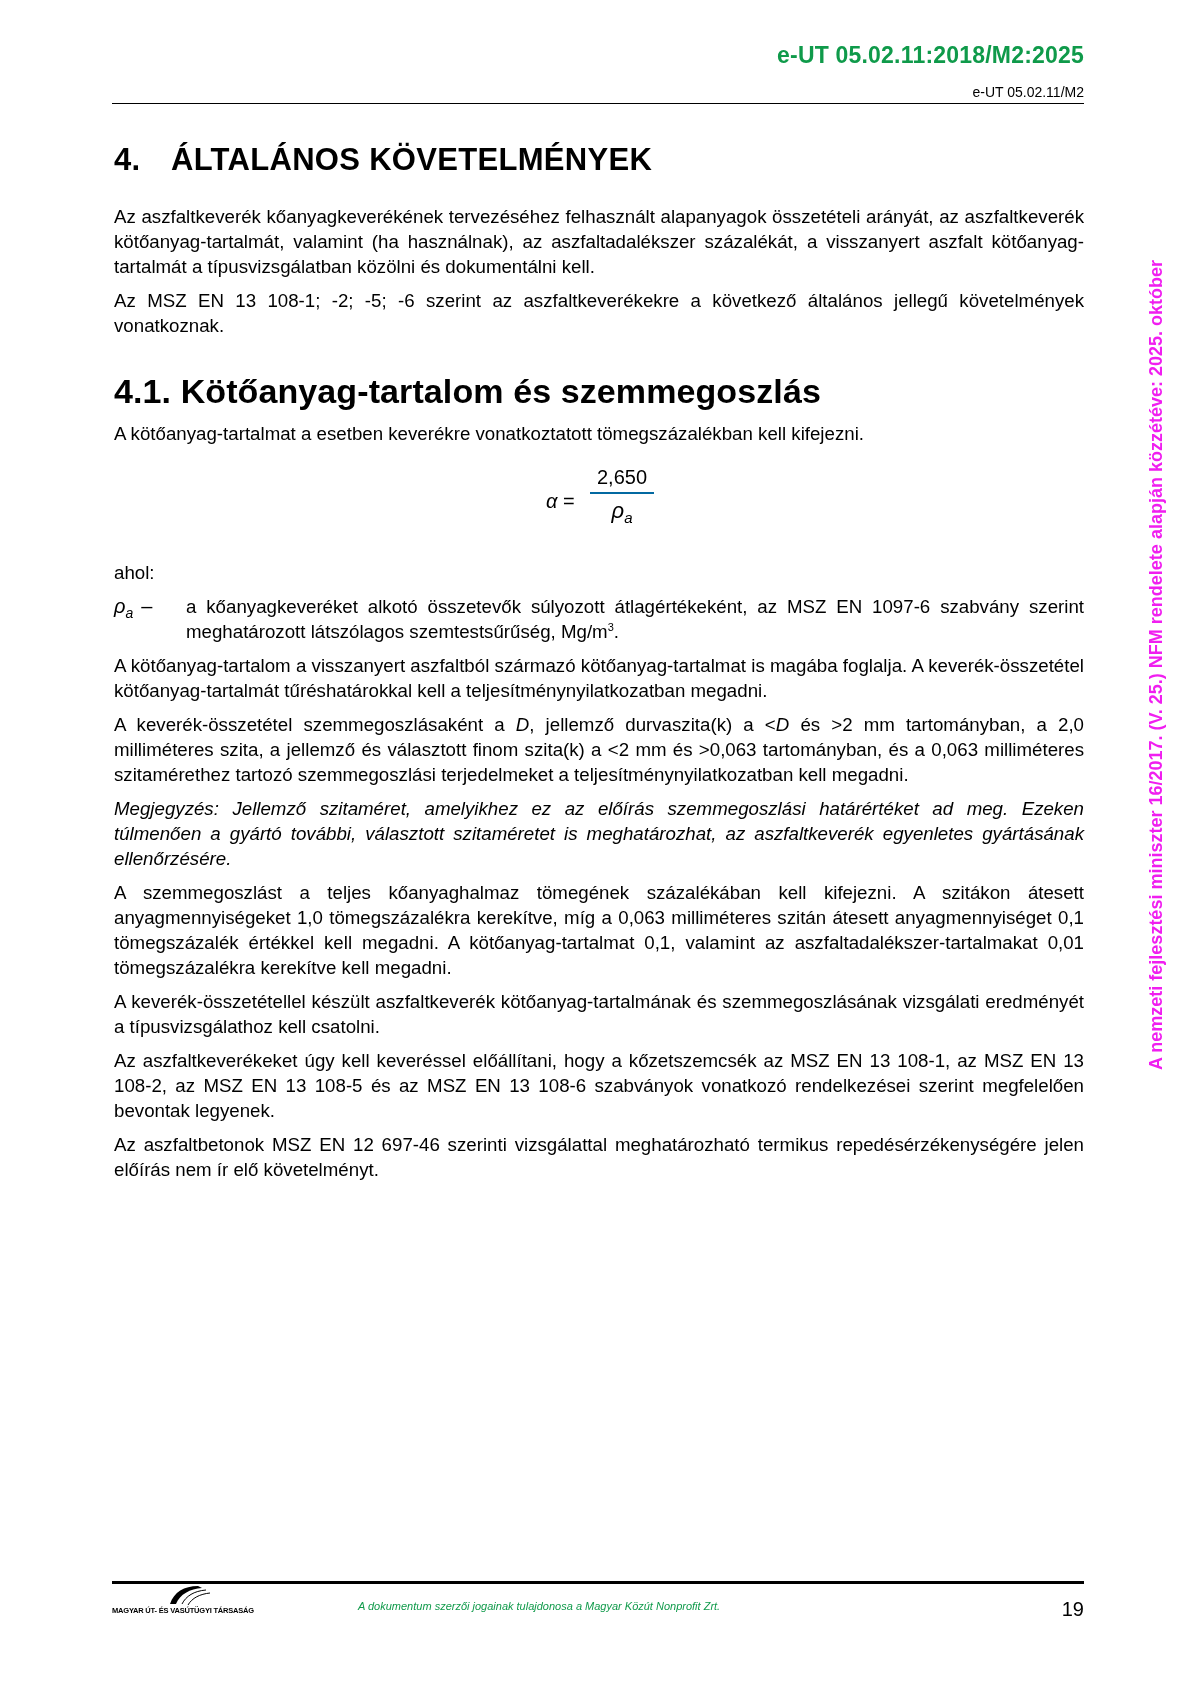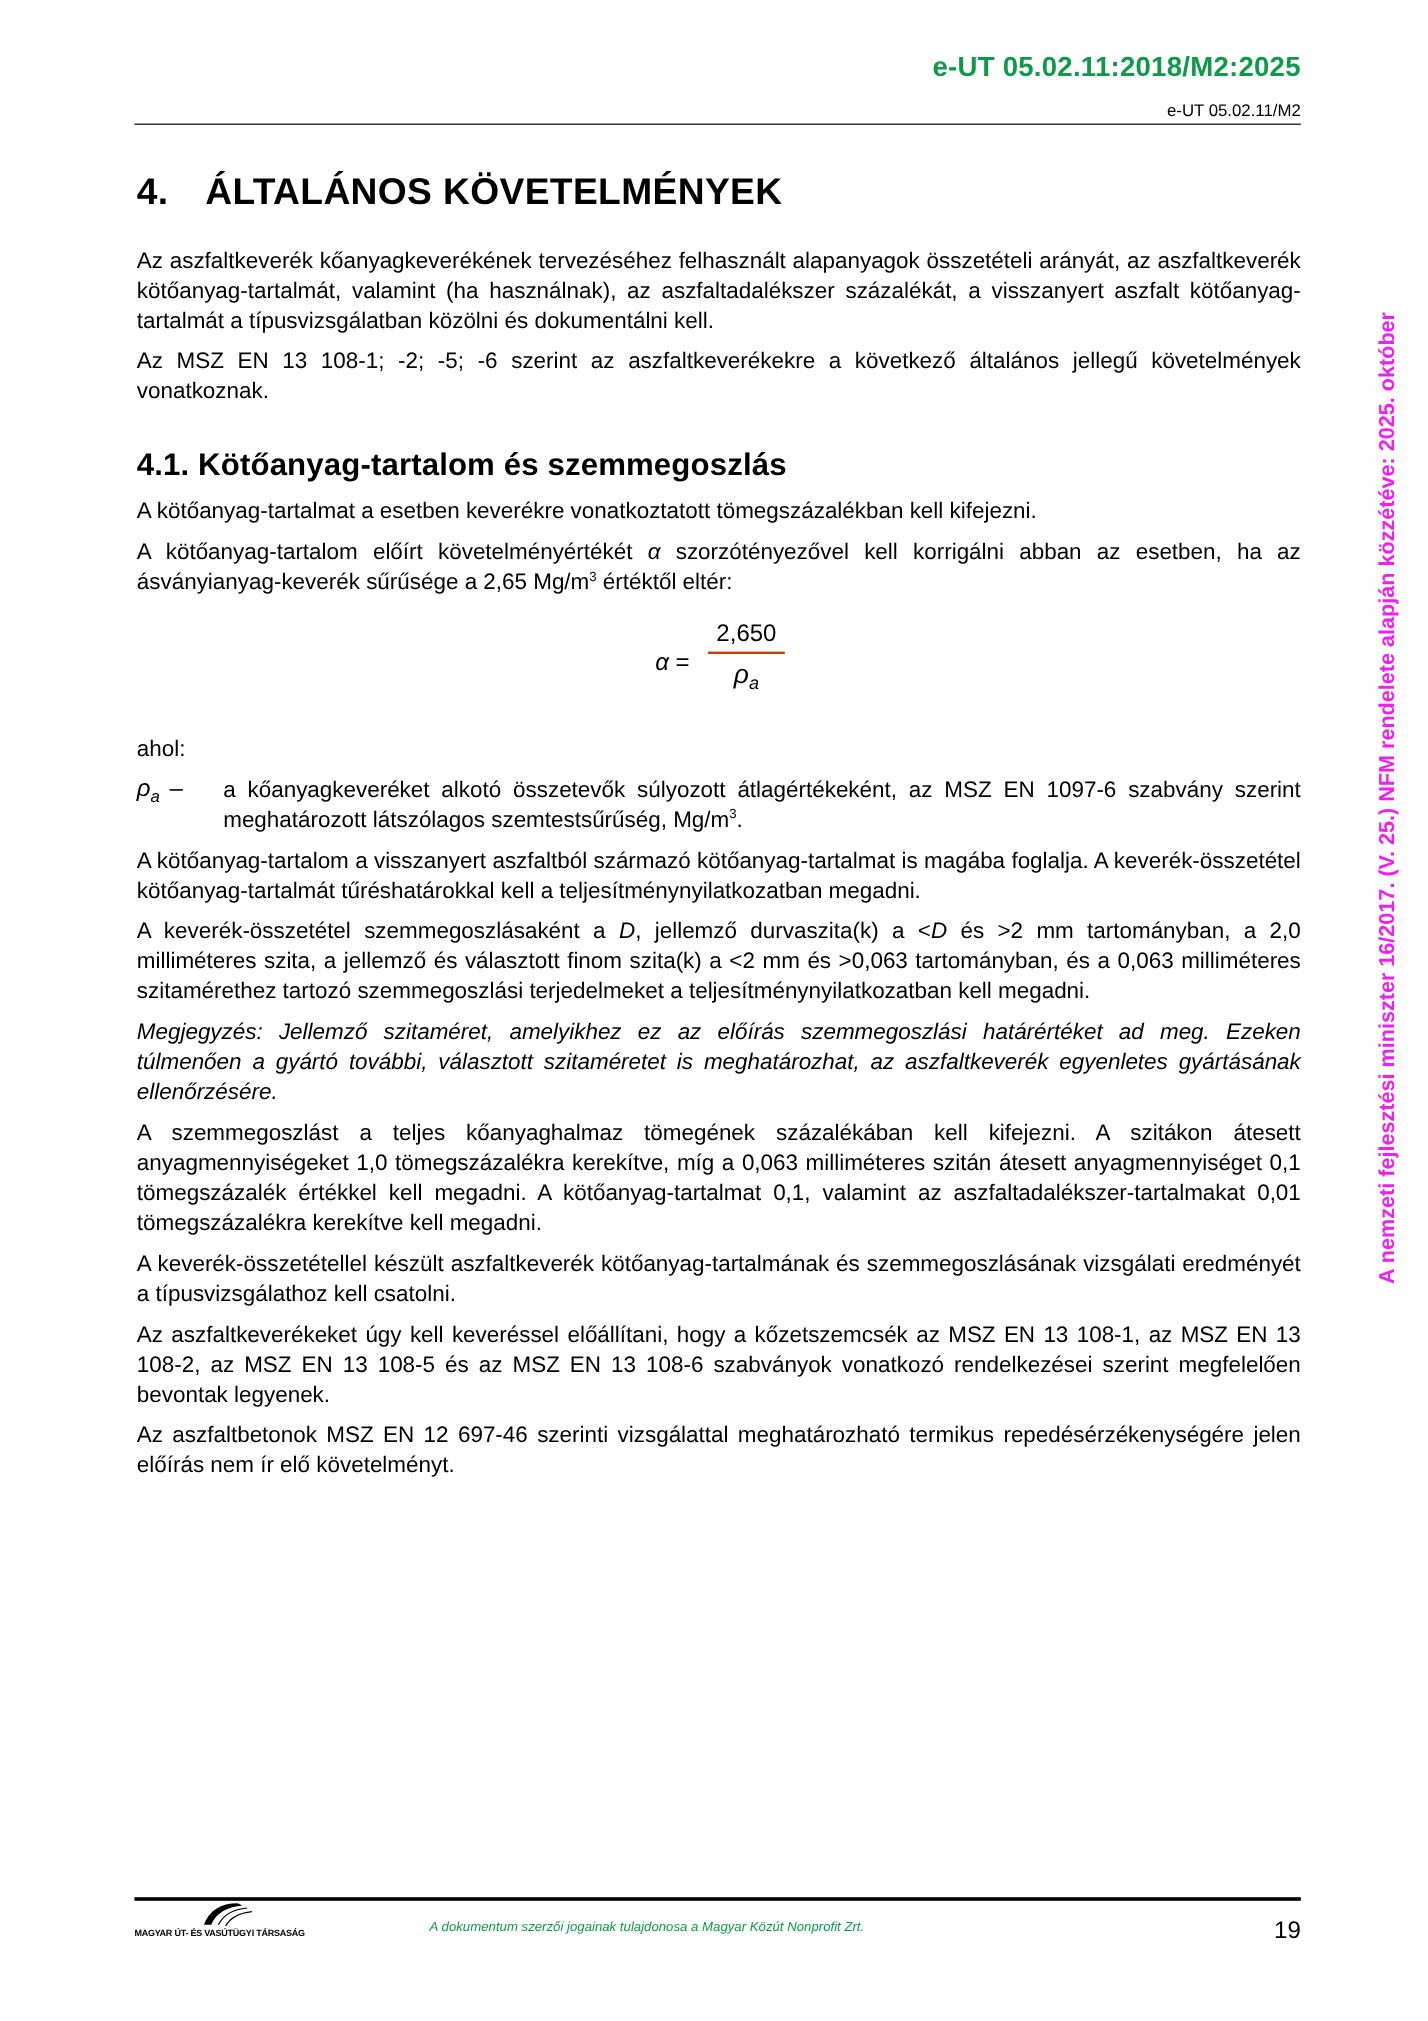--- a/index.html
+++ b/index.html
@@ -6,28 +6,28 @@
     body { width: 1190px; height: 1684px; position: relative; overflow: hidden;
            font-family: "Liberation Sans", sans-serif; color: #000; }
     .hdr-code { position: absolute; right: 106px; top: 42px; font-size: 23px; font-weight: bold; color: #0f9a4a; letter-spacing: 0.2px; }
     .hdr-sub { position: absolute; right: 106px; top: 84px; font-size: 14px; color: #000; }
     .hdr-rule { position: absolute; left: 112px; right: 106px; top: 103px; height: 0; border-top: 1.5px solid #000; }
     .side { position: absolute; left: 1146px; top: 1070px; transform-origin: 0 0; transform: rotate(-90deg);
             font-size: 18px; font-weight: bold; color: #f01ef0; white-space: nowrap; }
     .content { position: absolute; left: 114px; top: 142px; width: 970px; }
     h1 { font-size: 31px; font-weight: bold; margin: 0 0 26px 0; display: flex; letter-spacing: 0.3px; }
     h1 .num { width: 57px; }
-    h2 { font-size: 26px; font-weight: bold; margin: 34px 0 10px 0; letter-spacing: 0.1px; }
+    h2 { font-size: 34px; font-weight: bold; margin: 34px 0 10px 0; letter-spacing: 0.1px; }
     p { font-size: 18.7px; line-height: 25px; margin: 0 0 9px 0; text-align: justify; }
     p.note { font-style: italic; }
     .formula { position: relative; height: 86px; margin: 14px 0 14px 0; }
     .f-lhs { position: absolute; left: 432px; top: 30px; font-size: 20px; }
     .f-lhs i { font-style: italic; }
     .f-frac { position: absolute; left: 476px; top: 6px; width: 64px; text-align: center; }
-    .f-num { font-size: 20px; border-bottom: 2px solid #c2410c; padding-bottom: 3px; }
+    .f-num { font-size: 20px; border-bottom: 2px solid #0369a1; padding-bottom: 3px; }
     .f-den { font-size: 22px; font-style: italic; margin-top: 4px; }
     .f-den sub { font-size: 15px; }
     .where-row { display: flex; font-size: 18.7px; line-height: 25px; margin-bottom: 9px; }
     .where-sym { width: 72px; flex-shrink: 0; font-style: italic; font-size: 20px; }
     .where-sym sub { font-size: 14px; }
     .where-sym .dash { font-style: normal; margin-left: 8px; }
     .where-desc { flex: 1; text-align: justify; }
     sup { font-size: 11px; vertical-align: super; line-height: 0; }
     .ftr-rule { position: absolute; left: 112px; right: 106px; top: 1581px; height: 0; border-top: 3px solid #000; }
     .ftr-logo { position: absolute; left: 112px; top: 1584px; width: 150px; height: 36px; }
@@ -50,21 +50,20 @@
 <div class="content">
   <h1>
     <span class="num">4.</span>
     <span>ÁLTALÁNOS KÖVETELMÉNYEK</span>
   </h1>
   <p>Az aszfaltkeverék kőanyagkeverékének tervezéséhez felhasznált alapanyagok összetételi arányát, az aszfaltkeverék kötőanyag-tartalmát, valamint (ha használnak), az aszfaltadalékszer százalékát, a visszanyert aszfalt kötőanyag-tartalmát a típusvizsgálatban közölni és dokumentálni kell.</p>
   <p>Az MSZ EN 13 108-1; -2; -5; -6 szerint az aszfaltkeverékekre a következő általános jellegű követelmények vonatkoznak.</p>
 
   <h2>4.1. Kötőanyag-tartalom és szemmegoszlás</h2>
   <p>A kötőanyag-tartalmat a esetben keverékre vonatkoztatott tömegszázalékban kell kifejezni.</p>
-  <p><span>A kötőanyag-tartalom előírt követelményértékét </span><i>α</i><span> szorzótényezővel kell korrigálni abban az esetben, ha az ásványianyag-keverék sűrűsége a 2,65 Mg/m</span><sup>3</sup><span> értéktől eltér:</span></p>
 
   <div class="formula">
     <div class="f-lhs"><i>α</i><span> =</span></div>
     <div class="f-frac">
       <div class="f-num">2,650</div>
       <div class="f-den"><span>ρ</span><sub>a</sub></div>
     </div>
   </div>
 
   <p>ahol:</p>

